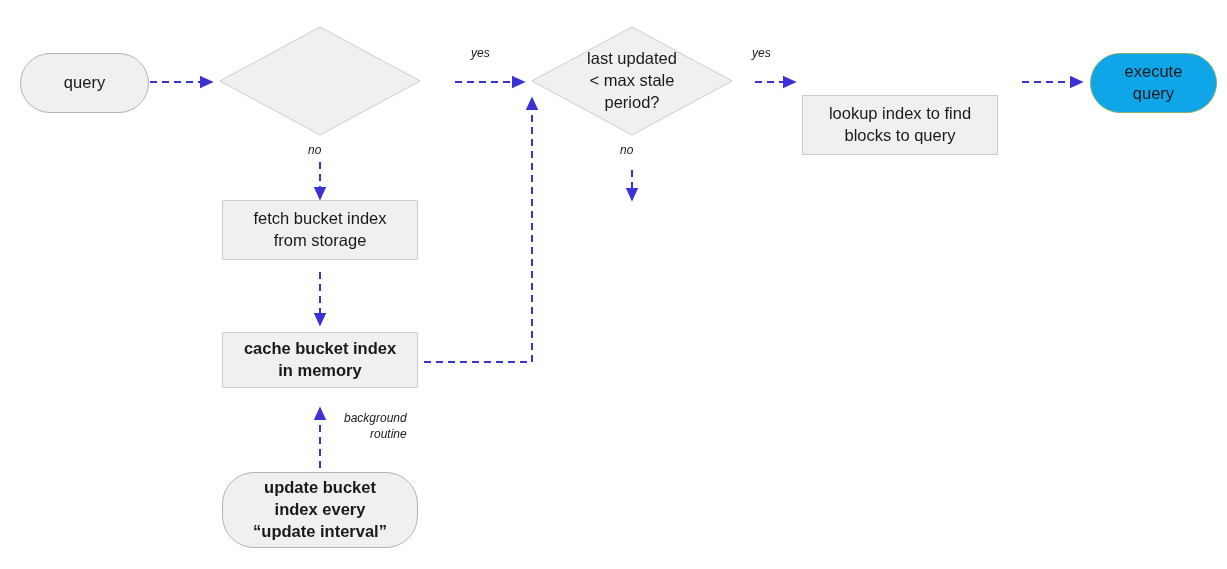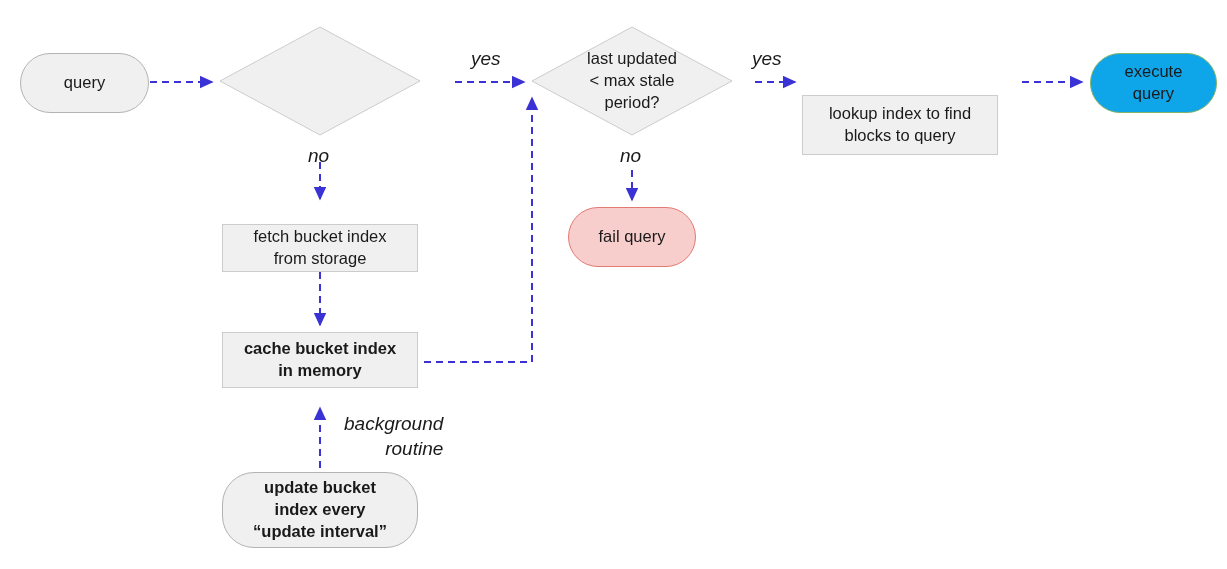--- a/index.html
+++ b/index.html
@@ -63,21 +63,21 @@
     border: none;
   }
   .diamond-label {
     position: relative;
     z-index: 2;
   }
   .edge-label {
     position: absolute;
     font-family: "Liberation Sans", sans-serif;
     font-style: italic;
-    font-size: 19px;
+    font-size: 12px;
     line-height: 1.33;
     color: #1a1a1a;
     white-space: pre-line;
     z-index: 4;
   }
 </style>
 </head>
 <body>
 
 <div id="canvas">
@@ -125,25 +125,22 @@
   <div class="node node-rect" style="left:802px; top:53px; width:196px; height:60px;margin-top:42px;">
     <span>lookup index to find
 blocks to query</span>
   </div>
 
   <div class="node node-round-green" style="left:1090px; top:53px; width:127px; height:60px;">
     <span>execute
 query</span>
   </div>
 
-  <div class="node node-round-red" style="left:568px; top:207px; width:128px; height:60px;">
-    <span>fail query</span>
-  </div>
 
-  <div class="node node-rect" style="left:222px; top:224px; width:196px; height:48px;">
+  <div class="node node-rect" style="left:222px; top:200px; width:196px; height:60px;">
     <span>fetch bucket index
 from storage</span>
   </div>
 
   <div class="node node-rect" style="left:222px; top:332px; width:196px; height:56px;font-weight:bold;">
     <span>cache bucket index
 in memory</span>
   </div>
 
   <div class="node node-round" style="left:222px; top:472px; width:196px; height:76px;font-weight:bold;">

